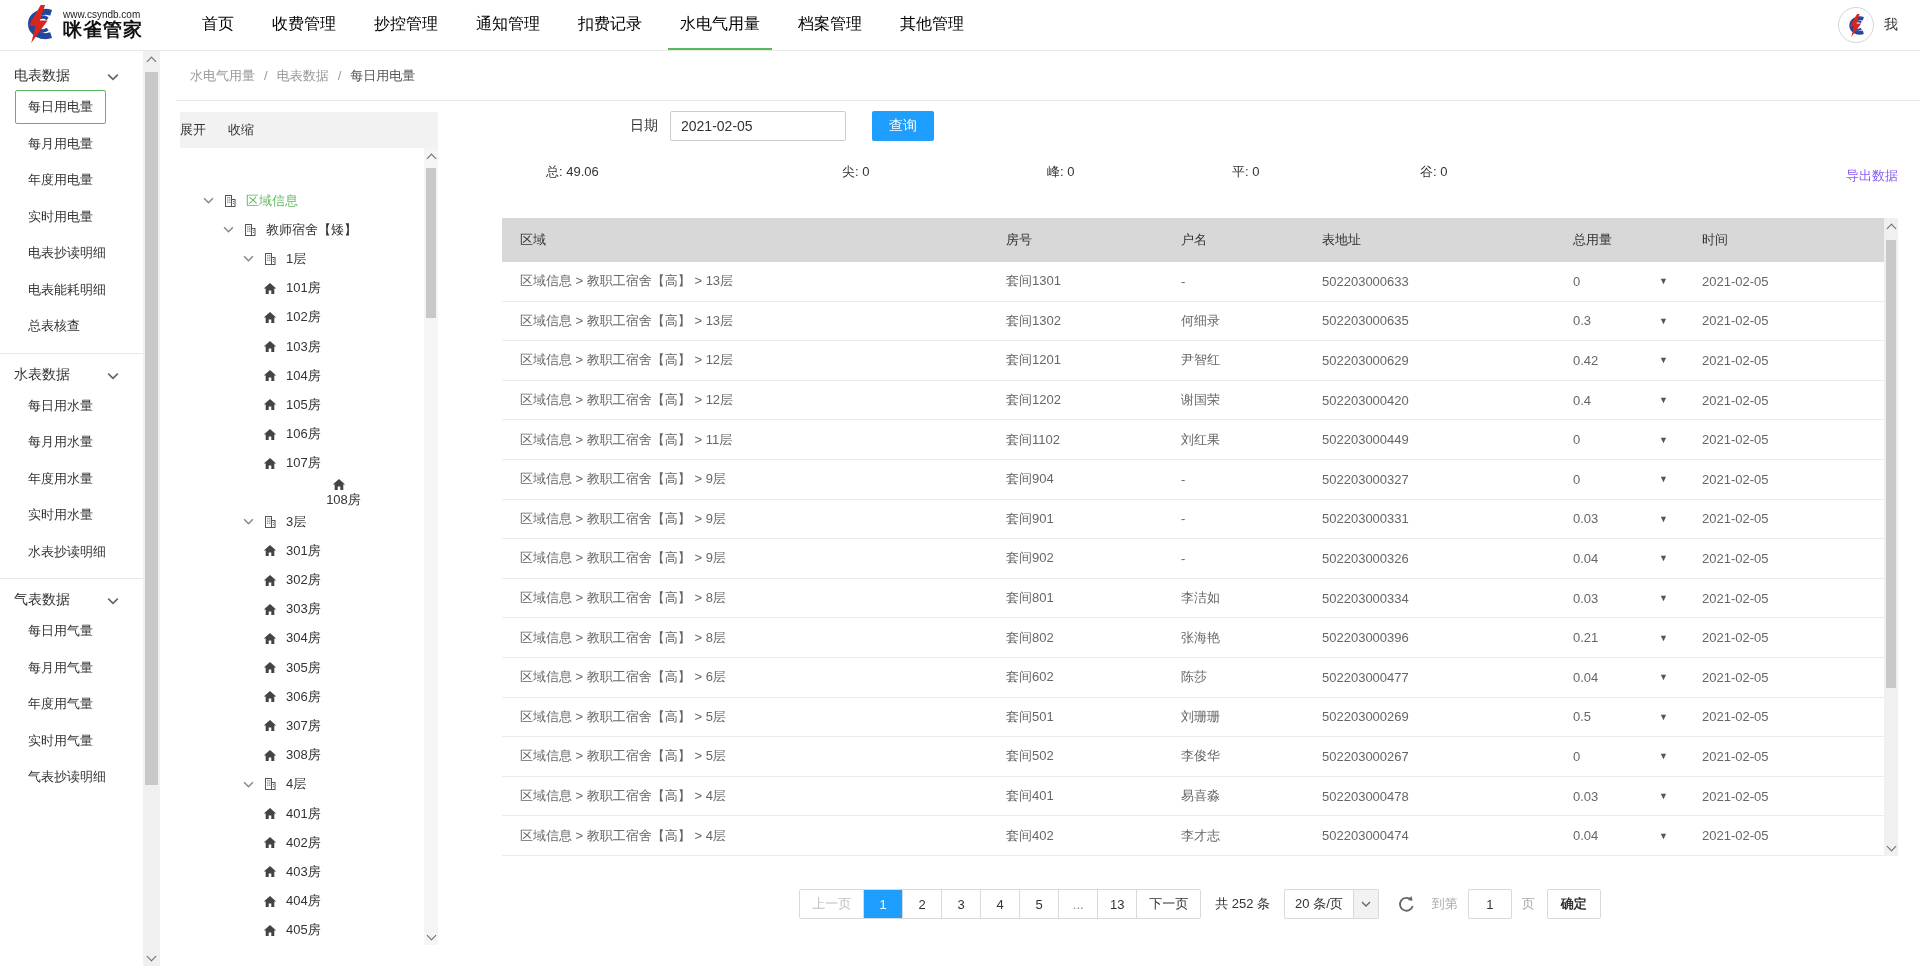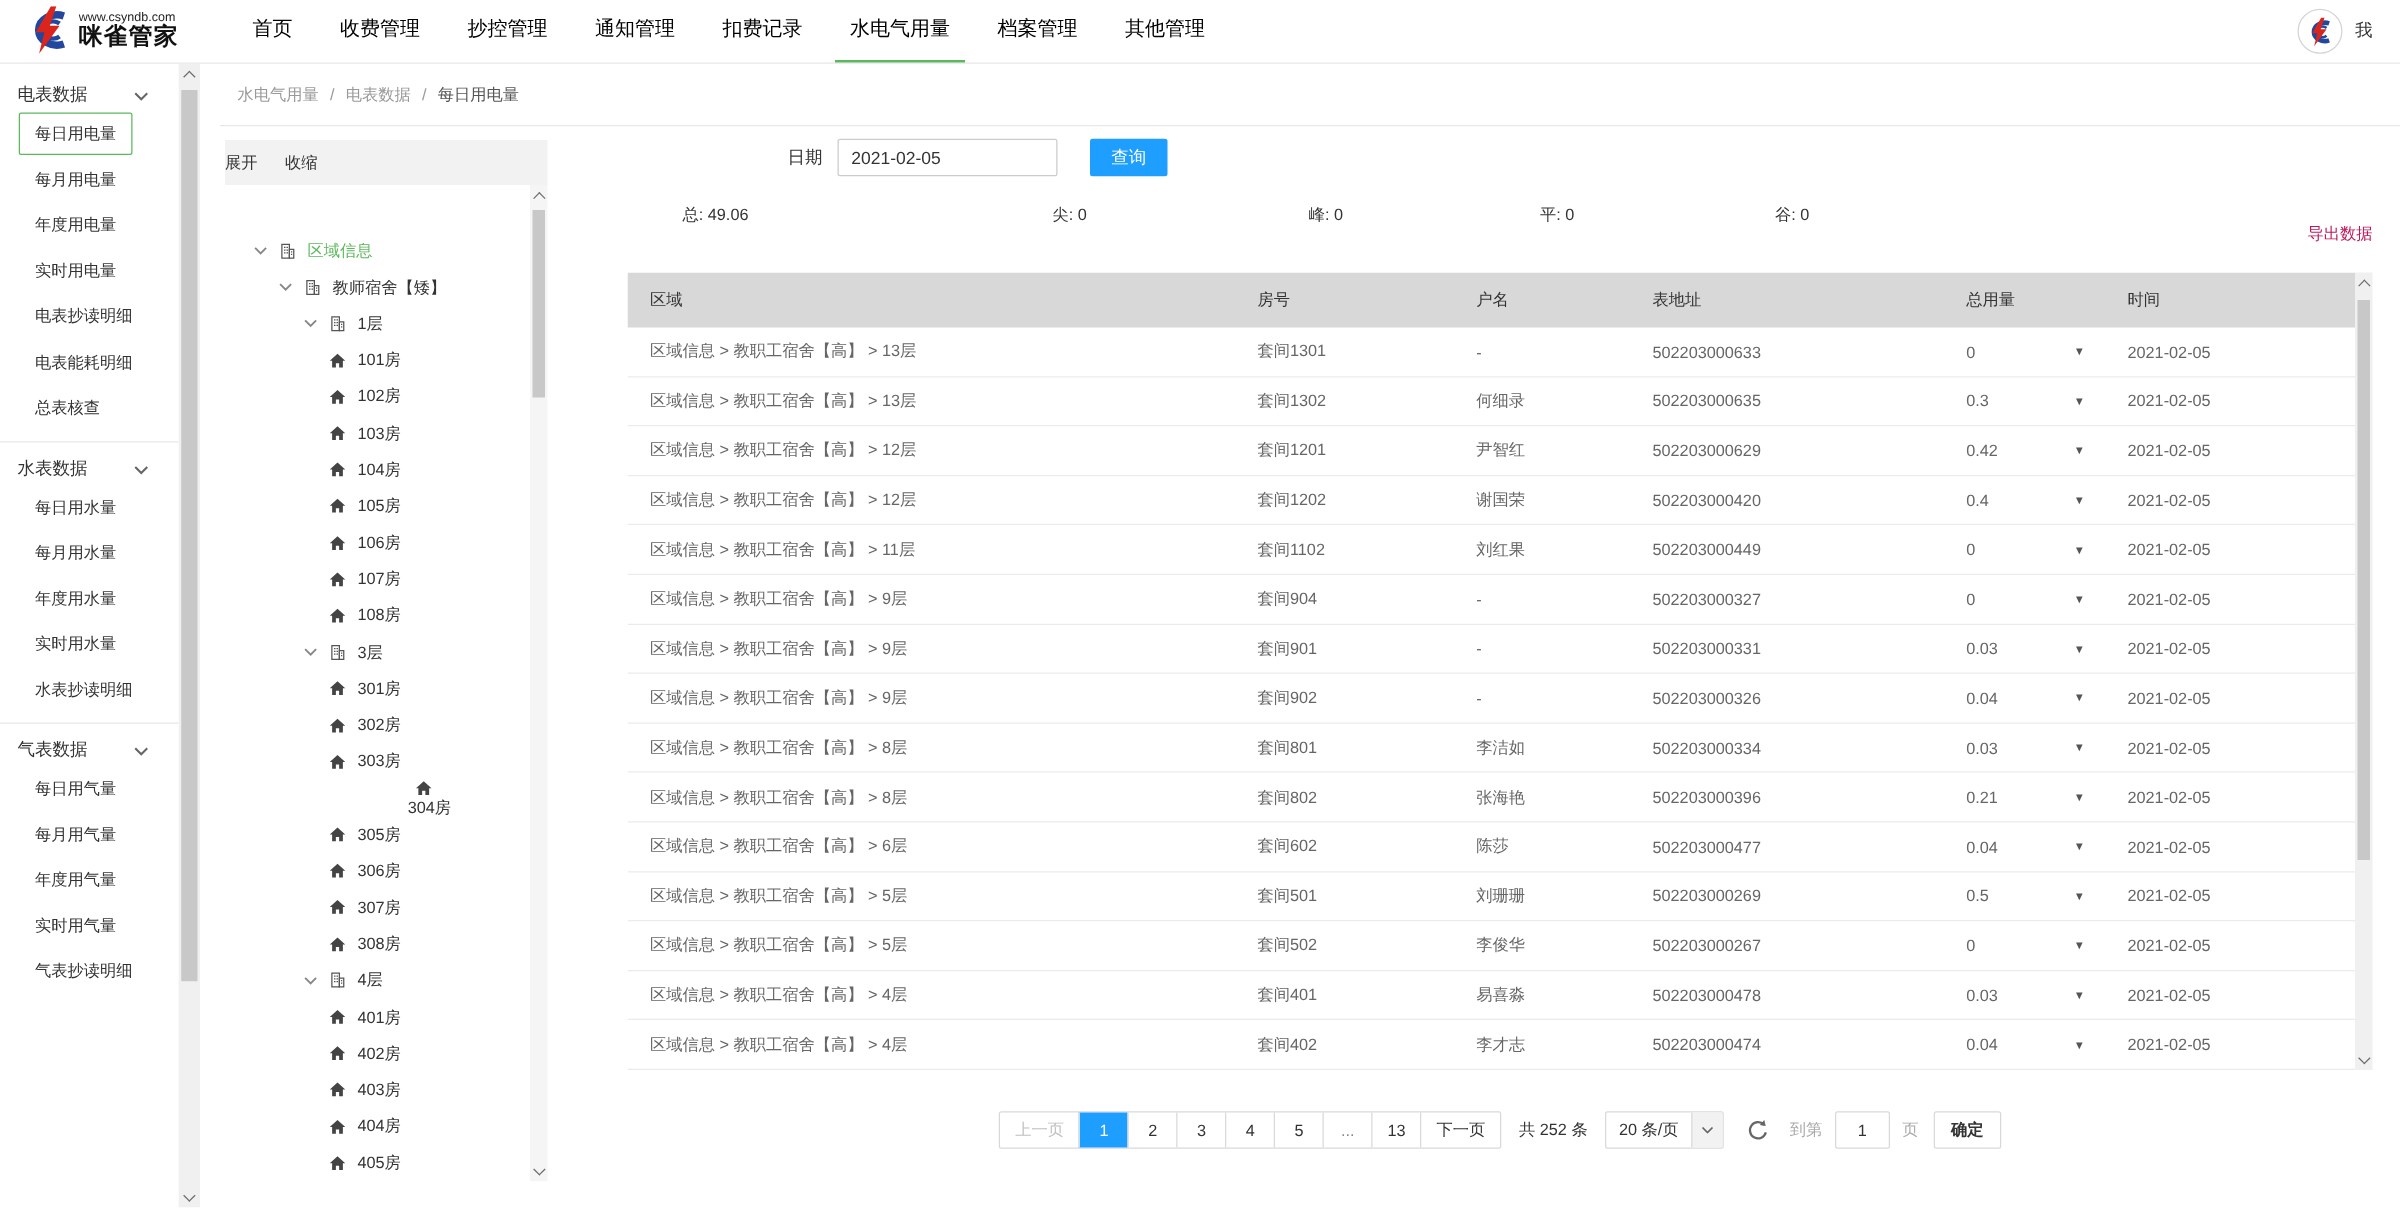--- a/index.html
+++ b/index.html
@@ -70,21 +70,21 @@
   .filter-row{position:absolute;top:60px;left:470px;height:30px;display:flex;align-items:center}
   .filter-label{font-size:14px;margin-right:12px}
   .date-input{width:176px;height:30px;box-sizing:border-box;border:1px solid #ccc;border-radius:2px;
               padding:0 10px;font-size:14px;color:#333;font-family:inherit}
   .query-btn{margin-left:26px;width:62px;height:30px;background:var(--blue);color:#fff;border:none;
              border-radius:2px;font-size:14px;cursor:pointer;font-family:inherit}
 
   
   .stats-row{position:absolute;top:112px;left:342px;right:22px;height:20px;font-size:13px}
   .stat{position:absolute;top:0;white-space:nowrap}
-  .export-link{position:absolute;right:0;top:15px;cursor:pointer;color:#be185d}
+  .export-link{position:absolute;right:0;top:4px;cursor:pointer;color:#8b5cf6}
 
   
   .table-wrap{position:absolute;top:167px;left:342px;right:36px;height:638px;overflow:hidden}
   .t-header,.t-row{display:grid;grid-template-columns:486px 175px 141px 251px 129px 1fr;
                    align-items:center;padding-left:18px}
   .t-header{height:44px;background:var(--hdrbg);font-size:13px;color:#333}
   .t-row{height:39.6px;box-sizing:border-box;border-bottom:1px solid #ebebeb;font-size:13px;color:#666}
   .cell-usage{position:relative}
   .usage-arrow{position:absolute;left:86px;top:50%;transform:translateY(-50%);font-size:9px;
                color:#555;cursor:pointer}
@@ -346,21 +346,21 @@
           <span class="tree-label">106房</span>
         </div>
         <div class="tree-row" style="padding-left: 83px;">
           <span class="tree-icon">
             <svg width="14" height="13" viewBox="0 0 14 13">
               <path d="M7 1 0.8 6.6h1.9V12h3V8.6h2.6V12h3V6.6h1.9z" fill="#444"></path>
             </svg>
           </span>
           <span class="tree-label">107房</span>
         </div>
-        <div class="tree-row" style="padding-left: 83px;">
+        <div class="tree-row" style="padding-left: 83px; flex-direction: column;">
           <span class="tree-icon">
             <svg width="14" height="13" viewBox="0 0 14 13">
               <path d="M7 1 0.8 6.6h1.9V12h3V8.6h2.6V12h3V6.6h1.9z" fill="#444"></path>
             </svg>
           </span>
           <span class="tree-label">108房</span>
         </div>
         <div class="tree-row" style="padding-left: 63px;">
           <span class="tree-caret">
             <svg width="11" height="7" viewBox="0 0 10 6">
@@ -393,21 +393,21 @@
           <span class="tree-label">302房</span>
         </div>
         <div class="tree-row" style="padding-left: 83px;">
           <span class="tree-icon">
             <svg width="14" height="13" viewBox="0 0 14 13">
               <path d="M7 1 0.8 6.6h1.9V12h3V8.6h2.6V12h3V6.6h1.9z" fill="#444"></path>
             </svg>
           </span>
           <span class="tree-label">303房</span>
         </div>
-        <div class="tree-row" style="padding-left: 83px; flex-direction: column;">
+        <div class="tree-row" style="padding-left: 83px;">
           <span class="tree-icon">
             <svg width="14" height="13" viewBox="0 0 14 13">
               <path d="M7 1 0.8 6.6h1.9V12h3V8.6h2.6V12h3V6.6h1.9z" fill="#444"></path>
             </svg>
           </span>
           <span class="tree-label">304房</span>
         </div>
         <div class="tree-row" style="padding-left: 83px;">
           <span class="tree-icon">
             <svg width="14" height="13" viewBox="0 0 14 13">

